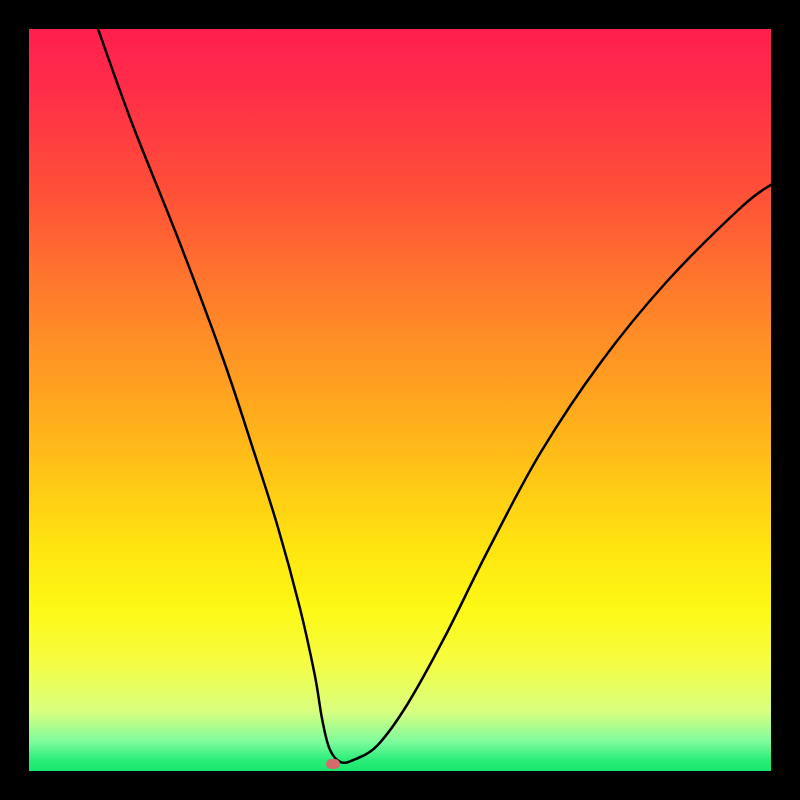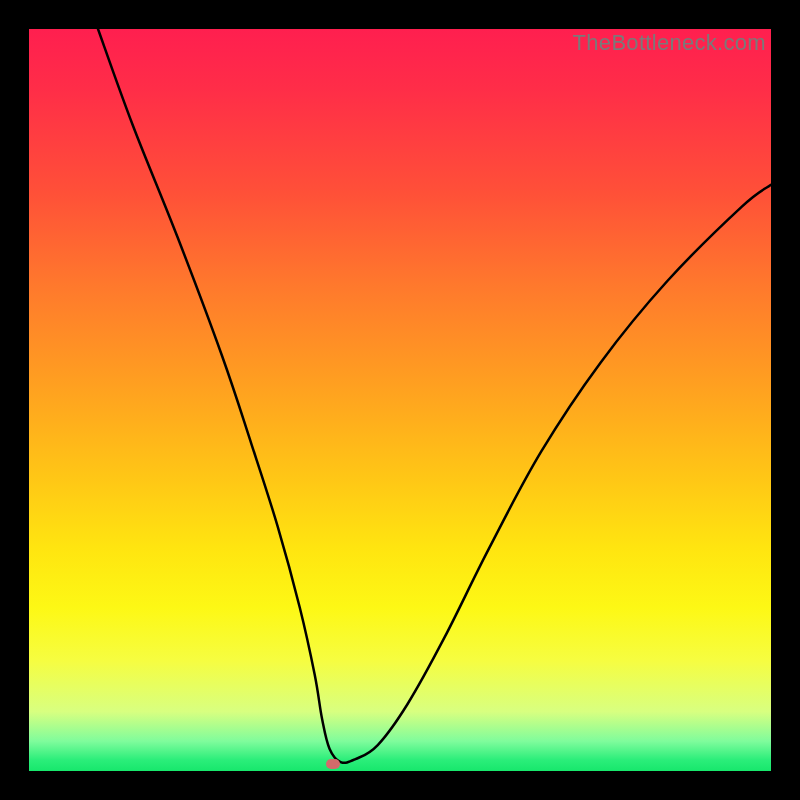--- a/index.html
+++ b/index.html
@@ -69,14 +69,13 @@
 </head>
 <body>
 
 <div class="frame">
   <div class="plot-area">
     <svg class="curve" viewBox="0 0 742 742" preserveAspectRatio="none">
       <path id="curve-path" d="M 69.01 0.00 C 75.28 17.36, 89.59 59.06, 103.88 96.46 C 118.17 133.86, 132.37 166.36, 148.40 207.76 C 164.43 249.16, 179.56 289.08, 192.92 326.48 C 206.28 363.88, 212.58 384.80, 222.60 415.52 C 232.62 446.24, 239.89 467.76, 248.57 497.14 C 257.25 526.52, 264.15 552.05, 270.83 578.76 C 277.51 605.47, 281.66 625.51, 285.67 645.54 C 289.68 665.57, 290.42 676.70, 293.09 690.06 C 295.76 703.42, 297.17 711.99, 300.51 719.74 C 303.85 727.49, 306.97 731.23, 311.64 733.10 C 316.31 734.97, 319.80 733.20, 326.48 730.13 C 333.16 727.06, 339.39 725.91, 348.74 716.03 C 358.09 706.15, 366.40 694.59, 378.42 675.22 C 390.44 655.85, 400.83 636.49, 415.52 608.44 C 430.21 580.39, 442.68 552.79, 460.04 519.40 C 477.40 486.01, 491.95 456.33, 511.98 422.94 C 532.01 389.55, 548.63 364.62, 571.34 333.90 C 594.05 303.18, 612.74 280.33, 638.12 252.28 C 663.50 224.23, 693.62 195.44, 712.32 178.08 C 731.02 160.72, 736.66 159.83, 742.00 155.82" fill="none" stroke="#000" stroke-width="2.5" stroke-linejoin="round" stroke-linecap="round"></path>
     </svg>
     <div id="marker" class="marker" style="left: 304.22px; top: 734.58px; background: rgb(212, 106, 107);"></div>
   </div>
-  <div class="watermark">TheBottleneck.com</div>
 </div>
 
 </body></html>

